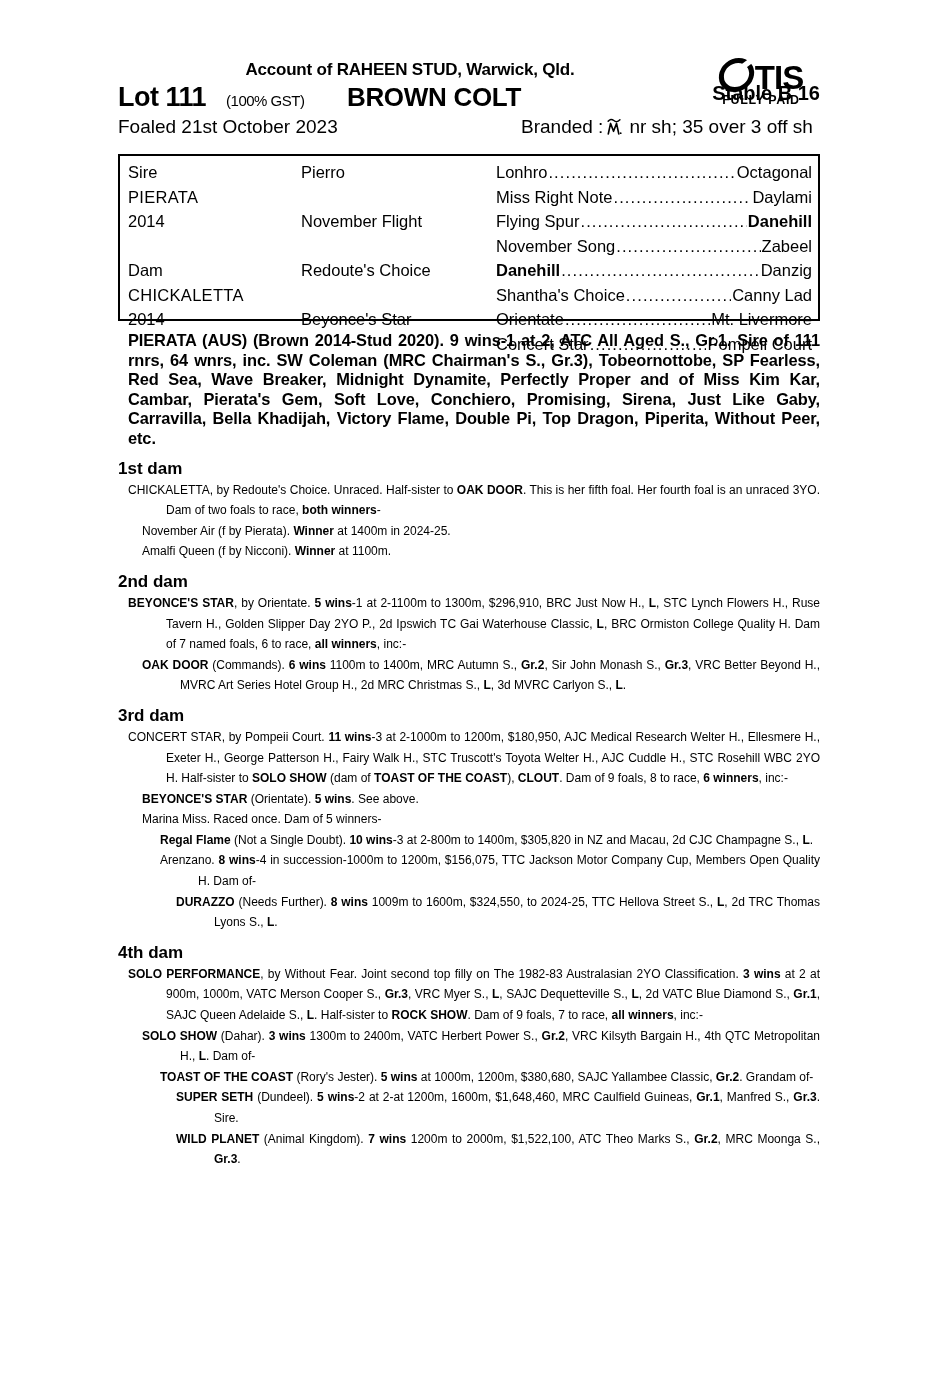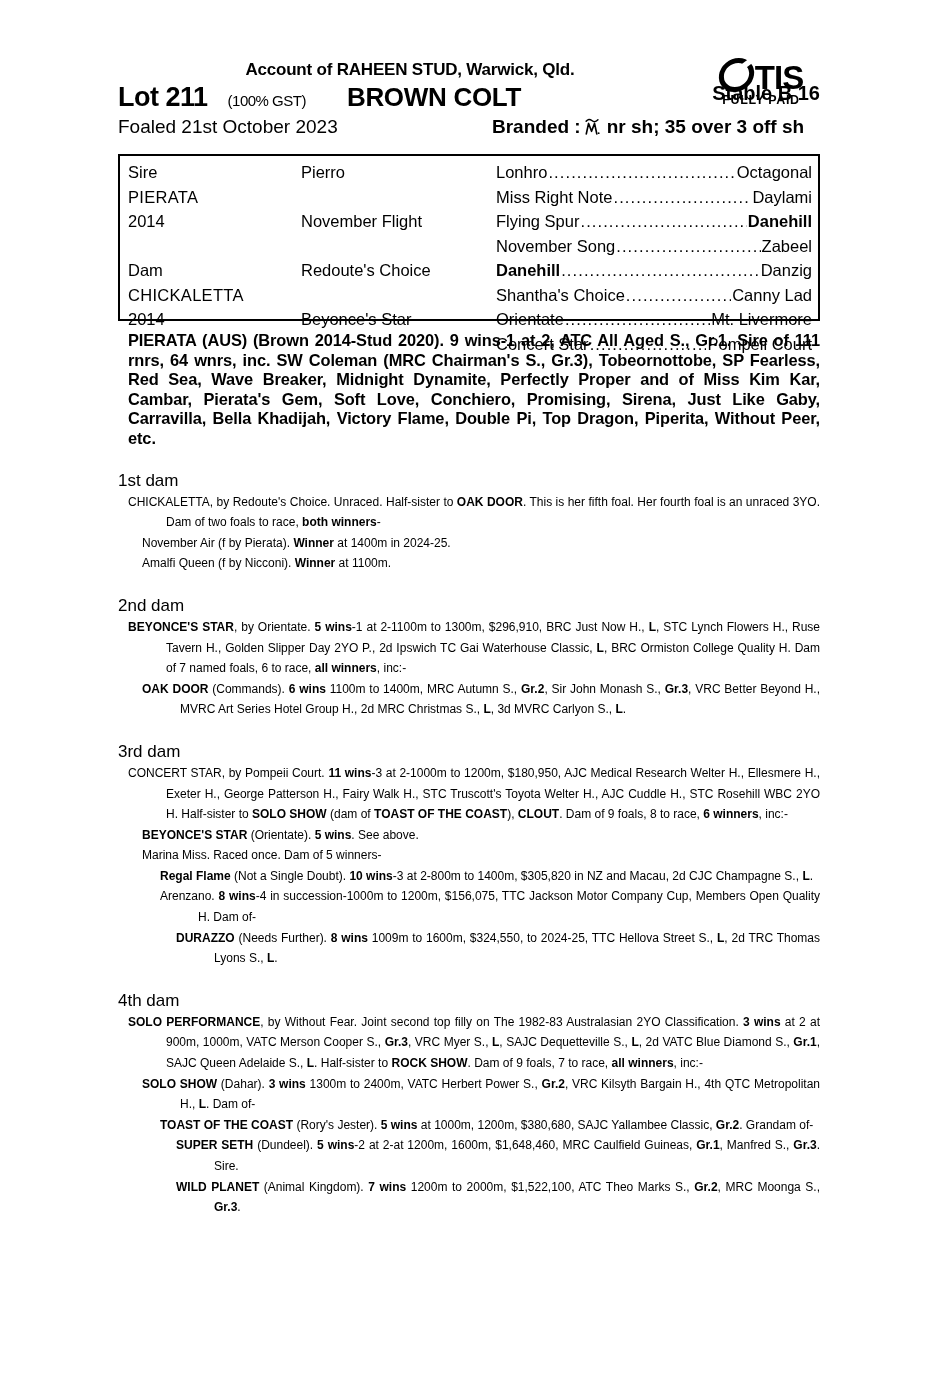--- a/index.html
+++ b/index.html
@@ -114,23 +114,22 @@
   .sub-row {
     display: flex;
     position: relative;
     height: 26px;
     font-size: 19px;
     margin-top: 2px;
   }
   .foaled { white-space: nowrap; }
   .branded {
     position: absolute;
-    left: 374px;
+    left: 403px;
     white-space: nowrap;
-    font-weight: bold;
   }
   .brand-glyph {
     display: inline-block;
     width: 22px;
     height: 21px;
     vertical-align: -4px;
     margin: 0 2px;
   }
 
   
@@ -178,22 +177,22 @@
     font-weight: bold;
     line-height: 19.6px;
     text-align: justify;
     letter-spacing: -0.1px;
   }
 
   
   .dam-section { margin: 0 118px 0 118px; }
   .dam-heading {
     font-size: 17px;
-    font-weight: normal;
-    margin-top: 22px;
+    font-weight: bold;
+    margin-top: 10px;
     margin-bottom: 1px;
   }
   .entry {
     font-size: 12px;
     line-height: 20.6px;
     text-align: justify;
     text-justify: inter-word;
     margin: 0;
   }
   .ind-1 { margin-left: 48px; text-indent: -38px; }
@@ -209,21 +208,21 @@
   <div class="header">
 
     <div class="logo-block">
       <span class="logo-mark"><span class="oval"></span><span>TIS</span></span>
       <span class="logo-sub">FULLY PAID</span>
     </div>
 
     <div class="account-line">Account of RAHEEN STUD, Warwick, Qld.</div>
 
     <div class="title-row">
-      <div class="lot-no"><span>Lot 211</span><span class="gst">(100% GST)</span></div>
+      <div class="lot-no"><span>Lot 111</span><span class="gst">(100% GST)</span></div>
       <div class="colt-name">BROWN COLT</div>
       <div class="stable">Stable B 16</div>
     </div>
 
     <div class="sub-row">
       <div class="foaled">Foaled 21st October 2023</div>
       <div class="branded"><span>Branded :</span><span class="brand-glyph"><svg viewBox="0 0 24 24" width="22" height="21" xmlns="http://www.w3.org/2000/svg">
               <path d="M3 6 Q6 2.2 9.5 5.2 Q13 8.2 16.5 4.4" stroke="#000" stroke-width="1.7" fill="none" stroke-linecap="round"></path>
               <path d="M3.2 20.5 L5.8 8.5 L9.2 17.5 L12.6 8.5 L15.2 20.5" stroke="#000" stroke-width="1.9" fill="none" stroke-linejoin="round" stroke-linecap="round"></path>
               <circle cx="17.4" cy="19.6" r="1.0" fill="#000"></circle>

